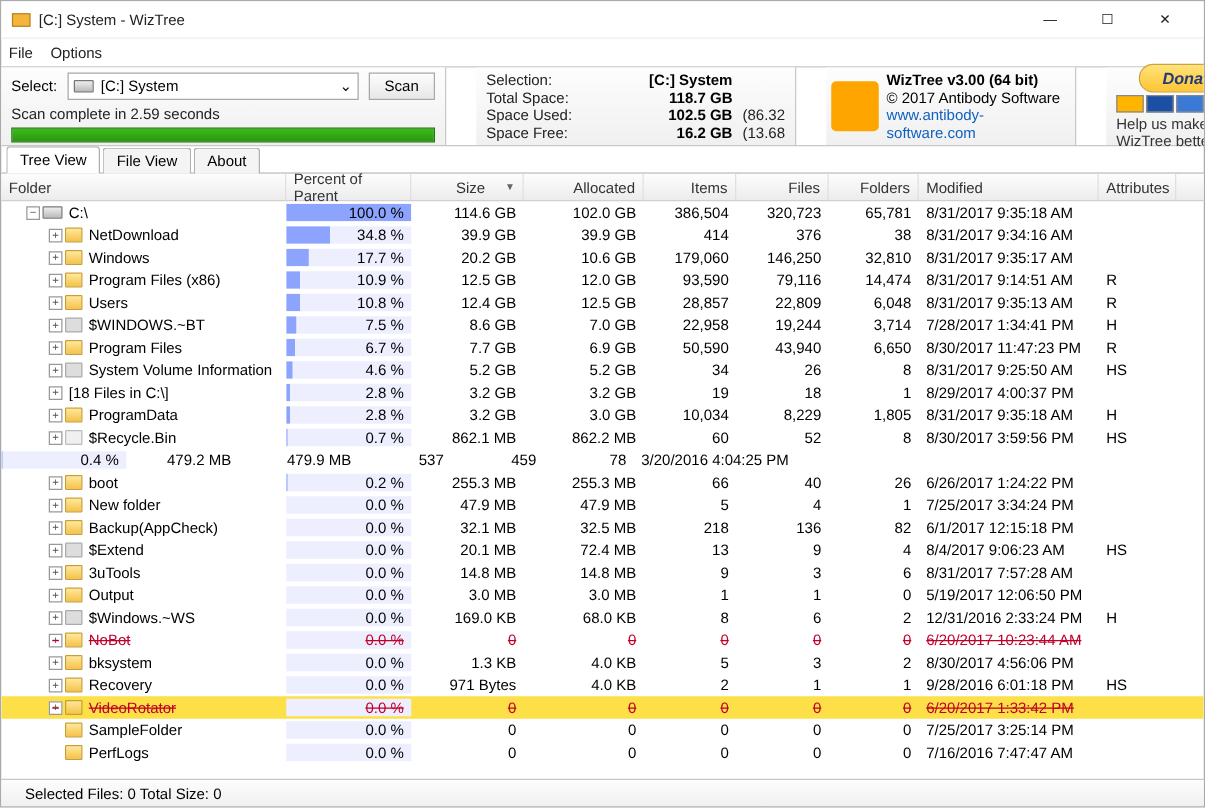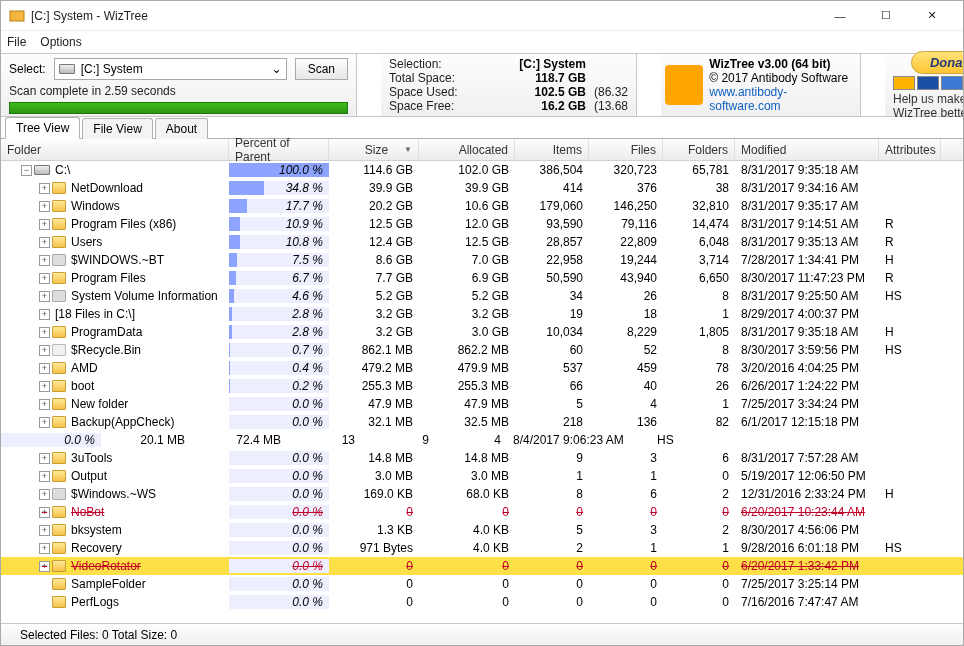--- a/index.html
+++ b/index.html
@@ -44,21 +44,21 @@
 .row .cell { padding:0 6px; overflow:hidden; white-space:nowrap; text-overflow:ellipsis; }
 .cell.c-folder { display:flex; align-items:center; gap:2px; }
 .exp { width:11px; height:11px; border:1px solid #999; display:flex; align-items:center; justify-content:center; font-size:9px; line-height:1; color:#555; background:#fff; }
 .exp.minus::before{content:"−";} .exp.plus::before{content:"+";}
 .fld-icon { width:14px; height:12px; background:linear-gradient(#ffe89b,#f5c24a); border:1px solid #c9a030; border-radius:1px; }
 .fld-icon.sys { background:#ddd; border-color:#aaa; }
 .fld-icon.bin { background:#f0f0f0; border-color:#bbb; }
 .drive-icon { width:16px; height:10px; background:linear-gradient(#eee,#bbb); border:1px solid #777; border-radius:1px; }
 .cell.c-pct { display:flex; align-items:center; justify-content:flex-end; gap:4px; position:relative; background:#edefff; }
 .pct-bar { position:absolute; left:0; top:0; bottom:0; background:#8da4ff; }
-.pct-txt { position:relative; z-index:1;font-style:italic; }
+.pct-txt { position:relative; z-index:1; }
 .cell.c-size,.cell.c-alloc,.cell.c-items,.cell.c-files,.cell.c-folders { text-align:right; }
 .cell.c-attr { text-align:left; }
 .statusbar { height:22px; border-top:1px solid #c8c8c8; display:flex; align-items:center; padding:0 19px; background:linear-gradient(#fdfdfd,#f0f0f0); }
 .sort-ind { font-size:8px; color:#666; }
 .indent { display:inline-block; }
 </style>
 </head>
 <body>
 
 <div class="titlebar">
@@ -349,26 +349,20 @@
         </div>
         <div class="cell c-size">862.1 MB</div>
         <div class="cell c-alloc">862.2 MB</div>
         <div class="cell c-items">60</div>
         <div class="cell c-files">52</div>
         <div class="cell c-folders">8</div>
         <div class="cell c-mod">8/30/2017 3:59:56 PM</div>
         <div class="cell c-attr">HS</div>
       </div>
       <div class="row">
-        <div class="cell c-folder">
-          <span class="indent" style="width:30px"></span>
-          <span class="exp plus"></span>
-          <span class="fld-icon"></span>
-          <span style="margin-left:3px">AMD</span>
-        </div>
         <div class="cell c-pct">
           <span class="pct-bar" style="width:0.4%"></span>
           <span class="pct-txt">0.4 %</span>
         </div>
         <div class="cell c-size">479.2 MB</div>
         <div class="cell c-alloc">479.9 MB</div>
         <div class="cell c-items">537</div>
         <div class="cell c-files">459</div>
         <div class="cell c-folders">78</div>
         <div class="cell c-mod">3/20/2016 4:04:25 PM</div>
@@ -425,20 +419,26 @@
         </div>
         <div class="cell c-size">32.1 MB</div>
         <div class="cell c-alloc">32.5 MB</div>
         <div class="cell c-items">218</div>
         <div class="cell c-files">136</div>
         <div class="cell c-folders">82</div>
         <div class="cell c-mod">6/1/2017 12:15:18 PM</div>
         <div class="cell c-attr"></div>
       </div>
       <div class="row">
+        <div class="cell c-folder">
+          <span class="indent" style="width:30px"></span>
+          <span class="exp plus"></span>
+          <span class="fld-icon sys"></span>
+          <span style="margin-left:3px">$Extend</span>
+        </div>
         <div class="cell c-pct">
           <span class="pct-bar" style="width:0%"></span>
           <span class="pct-txt">0.0 %</span>
         </div>
         <div class="cell c-size">20.1 MB</div>
         <div class="cell c-alloc">72.4 MB</div>
         <div class="cell c-items">13</div>
         <div class="cell c-files">9</div>
         <div class="cell c-folders">4</div>
         <div class="cell c-mod">8/4/2017 9:06:23 AM</div>

